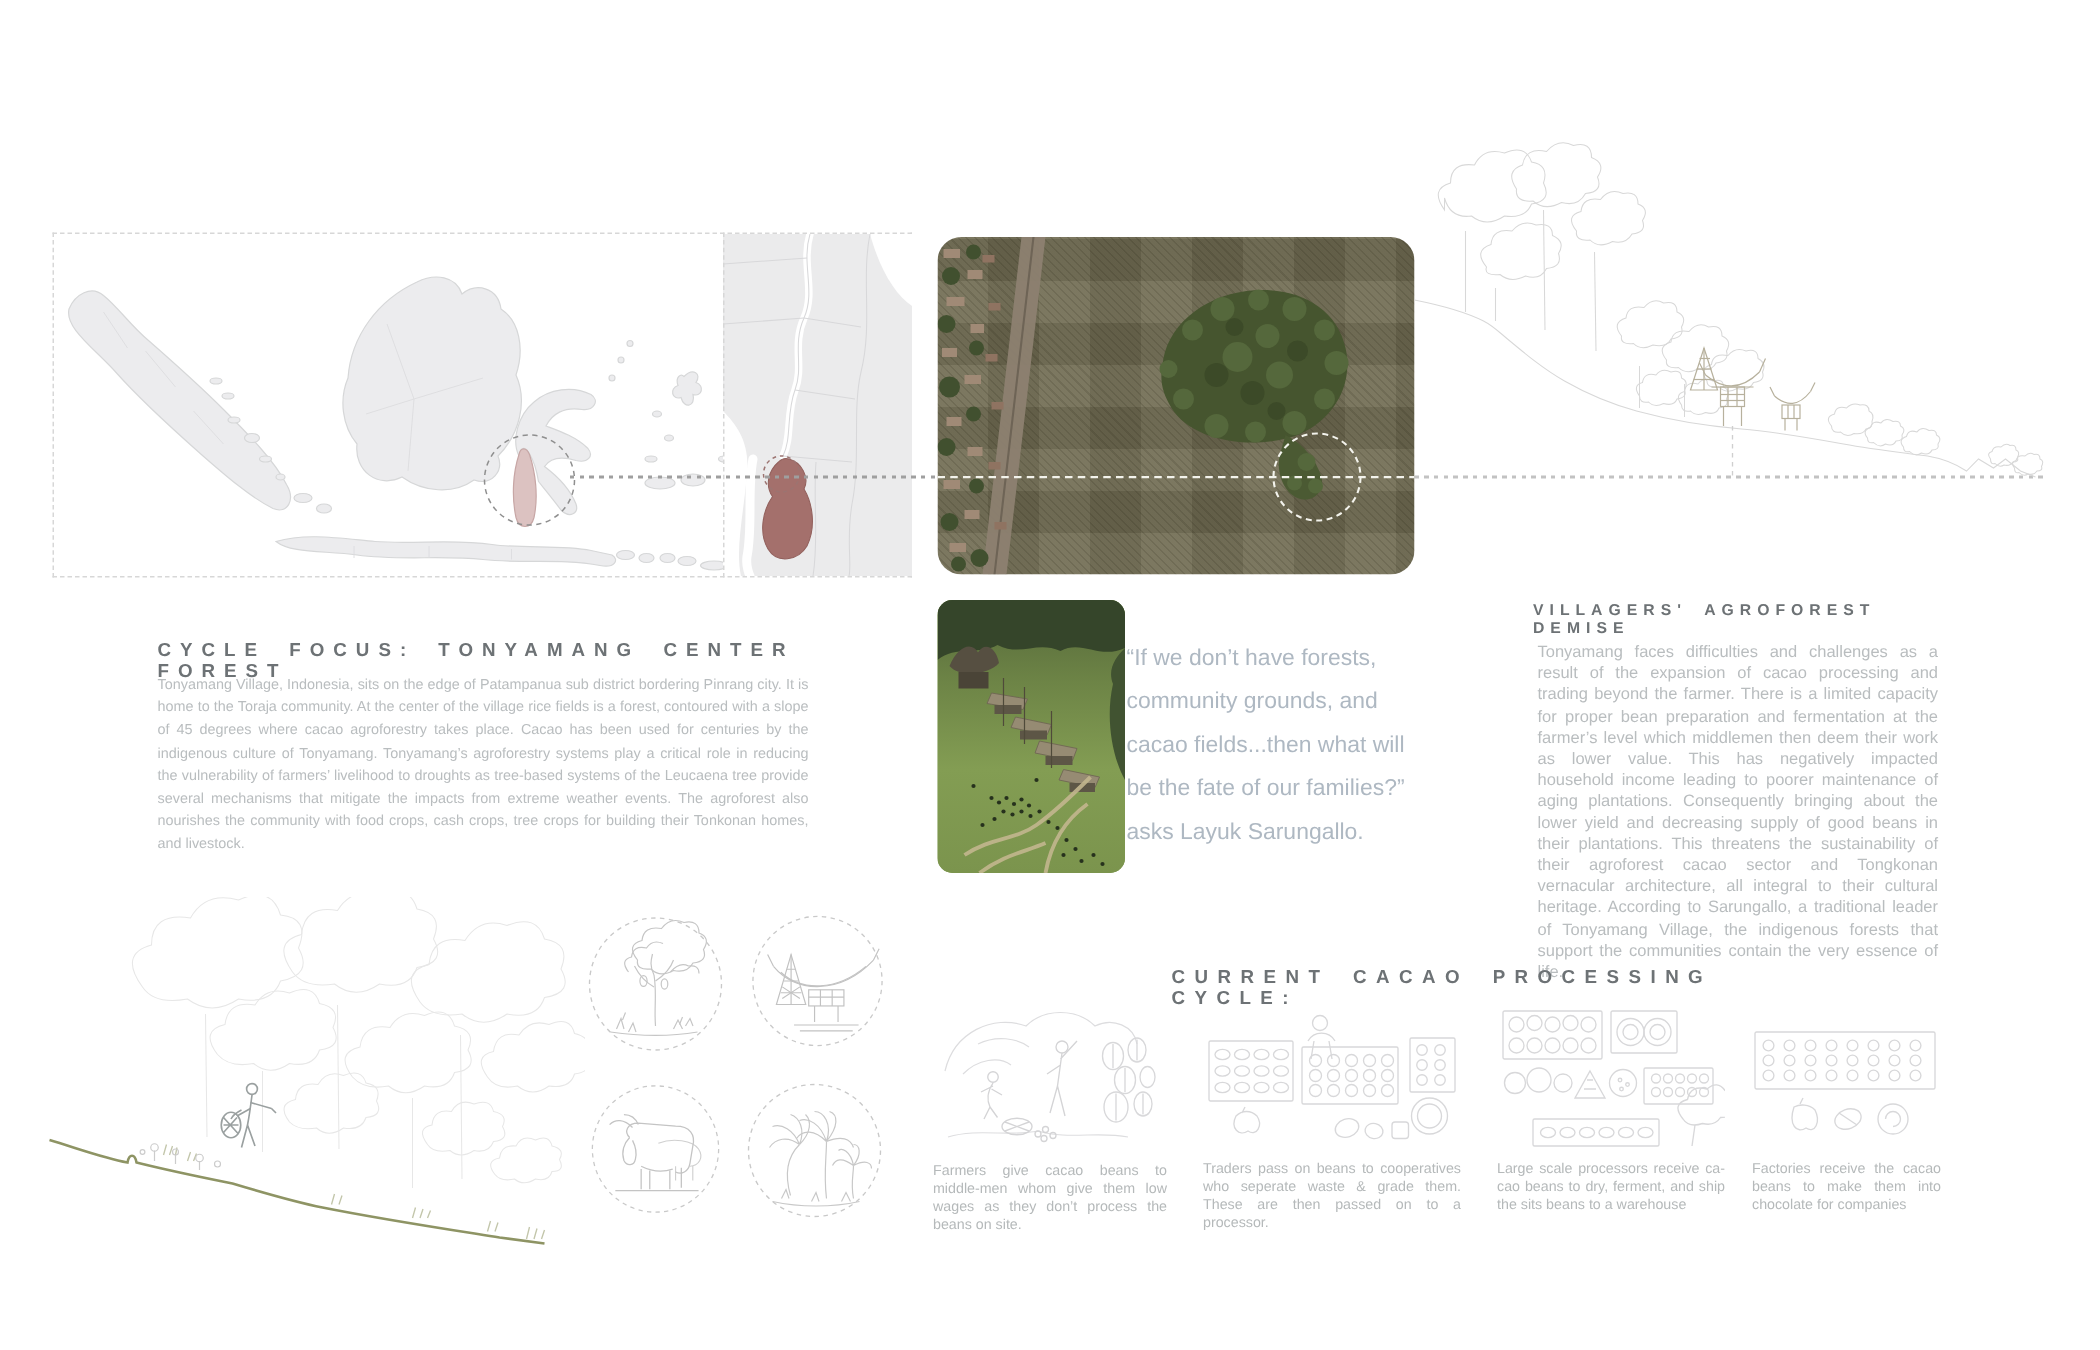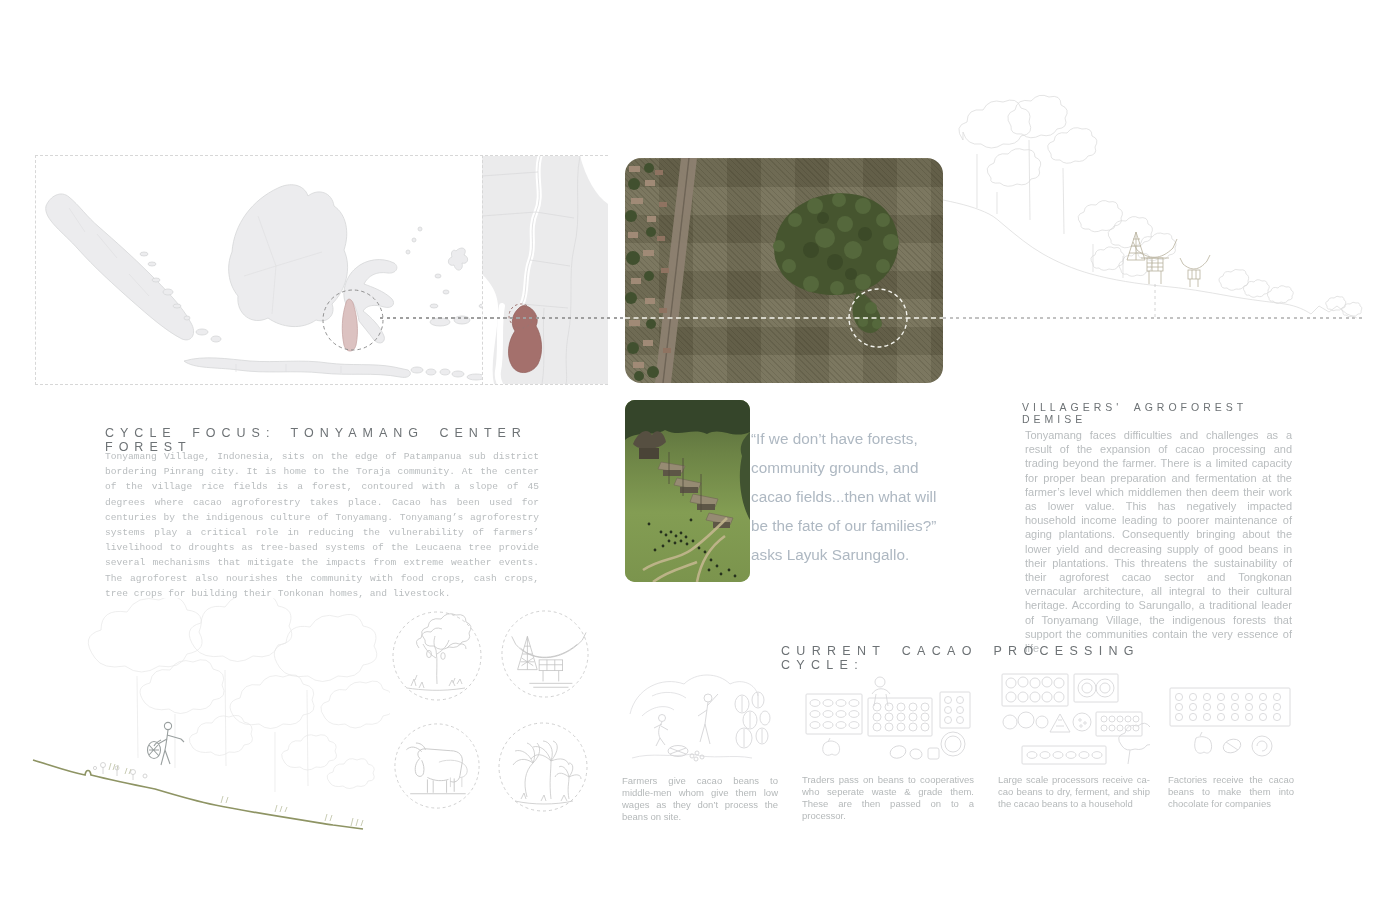--- a/index.html
+++ b/index.html
@@ -18,23 +18,23 @@
   
   .satellite{left:625px;top:158px;width:318px;height:225px;border-radius:16px;overflow:hidden;
     background-color:#6e6951;
     background-image:
       repeating-linear-gradient(45deg, rgba(25,22,5,.12) 0 1px, transparent 1px 4px),
       repeating-linear-gradient(0deg, rgba(255,255,235,.05) 0 28px, rgba(10,10,0,.06) 28px 56px),
       repeating-linear-gradient(90deg, rgba(255,255,235,.05) 0 34px, rgba(0,0,0,.05) 34px 68px);}
   .satellite svg{position:absolute;left:0;top:0;}
 
   
-  .h-spaced{color:#6d7275;font-weight:400;}
+  .h-spaced{color:#6d7275;font-weight:700;}
   .site-heading{left:105px;top:426px;width:440px;font-size:12.5px;letter-spacing:6px;word-spacing:6px;}
-  .site-body{left:105px;top:449px;width:434px;font-size:9.6px;line-height:15.2px;color:#b9bdbf;text-align:justify;font-family:Liberation Mono, monospace;}
+  .site-body{left:105px;top:449px;width:434px;font-size:9.6px;line-height:15.2px;color:#b9bdbf;text-align:justify;}
   .demise-heading{left:1022px;top:401px;width:275px;font-size:10.5px;letter-spacing:4px;word-spacing:5px;}
   .demise-body{left:1025px;top:428px;width:267px;font-size:11px;line-height:14.2px;color:#b9bdbf;text-align:justify;}
   .cycle-heading{left:765px;top:644px;width:420px;font-size:12.5px;letter-spacing:6.3px;word-spacing:6px;margin-left:16px;}
 
   .quote{left:751px;top:424px;width:206px;font-size:15.3px;line-height:29px;color:#aeb8c2;text-align:left;}
 
   
   .photo{left:625px;top:400px;width:125px;height:182px;border-radius:10px;overflow:hidden;background:#7f9a50;}
 
   .caption{font-size:9.5px;line-height:12px;color:#b5b9ba;text-align:justify;}
@@ -606,21 +606,21 @@
         <ellipse cx="34" cy="85" rx="5" ry="3.4"></ellipse>
           <ellipse cx="47" cy="85" rx="5" ry="3.4"></ellipse>
           <ellipse cx="60" cy="85" rx="5" ry="3.4"></ellipse>
           <ellipse cx="73" cy="85" rx="5" ry="3.4"></ellipse>
           <ellipse cx="86" cy="85" rx="5" ry="3.4"></ellipse>
           <ellipse cx="99" cy="85" rx="5" ry="3.4"></ellipse>
         <path d="M124,76 q-8,-10 3,-13 q2,-10 13,-7 q7,-6 12,1 q8,2 4,10 q3,8 -7,8 q-4,6 -12,4 q-9,3 -13,-3 z"></path>
         <path d="M132,80 L130,94"></path>
       </g>
     </svg>
-    <div class="caption">Large scale processors receive ca-cao beans to dry, ferment, and ship the cacao beans to a household</div>
+    <div class="caption">Large scale processors receive ca-cao beans to dry, ferment, and ship the sits beans to a warehouse</div>
   </div>
 
   <div class="step" style="left:1168px;top:684px;width:126px;">
     <svg width="126" height="86" viewBox="0 0 126 86">
       <g stroke="#d8d8da" stroke-width="0.9" fill="none">
         <rect x="2" y="4" width="120" height="38" rx="1"></rect>
         <circle cx="11" cy="13" r="3.6"></circle>
           <circle cx="25" cy="13" r="3.6"></circle>
           <circle cx="39" cy="13" r="3.6"></circle>
           <circle cx="53" cy="13" r="3.6"></circle>

